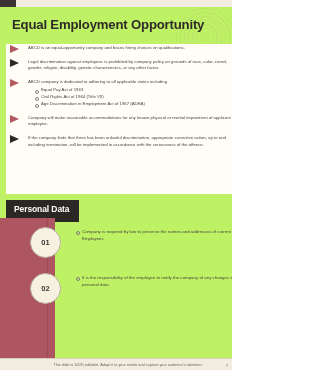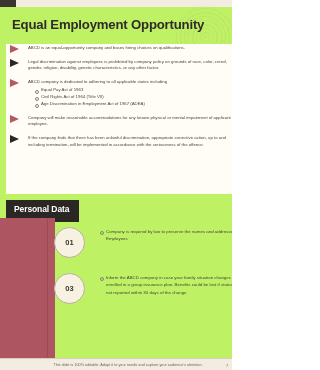--- a/index.html
+++ b/index.html
@@ -94,21 +94,21 @@
   .strip-inner-line{
     position:absolute;left:47px;top:218px;width:1px;height:142px;
     background:#9c4a55;
   }
   
   .v-divider{
     position:absolute;left:235px;top:212px;width:1.2px;height:146px;
     background:#8e8b7e;
   }
   .items{
-    position:absolute;left:0;top:218px;width:256px;padding-left:24px;
+    position:absolute;left:0;top:218px;width:256px;
   }
   .item{
     position:relative;height:46px;
   }
   .num-circle{
     position:absolute;left:30px;top:9px;
     width:29px;height:29px;border-radius:50%;
     background:#f7f1e1;border:1px solid #b9b0a0;
     display:flex;align-items:center;justify-content:center;
     font-size:7.5px;font-weight:bold;color:#3a3532;
@@ -193,25 +193,25 @@
   <div class="strip-inner-line"></div>
   <div class="v-divider"></div>
 
   <div class="items">
 
     <div class="item">
       <div class="num-circle">01</div>
       <div class="item-text">Company is required by law to preserve the names and addresses of current Employees</div>
     </div>
 
-
     <div class="item">
-      <div class="num-circle">03</div>
-      <div class="item-text">Inform the ABCD company in case your family situation changes while being enrolled in a group insurance plan. Benefits could be lost if status changes are not reported within 30 days of the change</div>
-    </div>
+      <div class="num-circle">02</div>
+      <div class="item-text">It is the responsibility of the employee to notify the company of any changes to personal data</div>
+    </div>
+
 
   </div>
 
   <div class="footer-line"></div>
   <div class="footer">
     <span class="footer-text">This slide is 100% editable. Adapt it to your needs and capture your audience's attention.</span>
   </div>
   <div class="page-num">7</div>
 
 </div>

